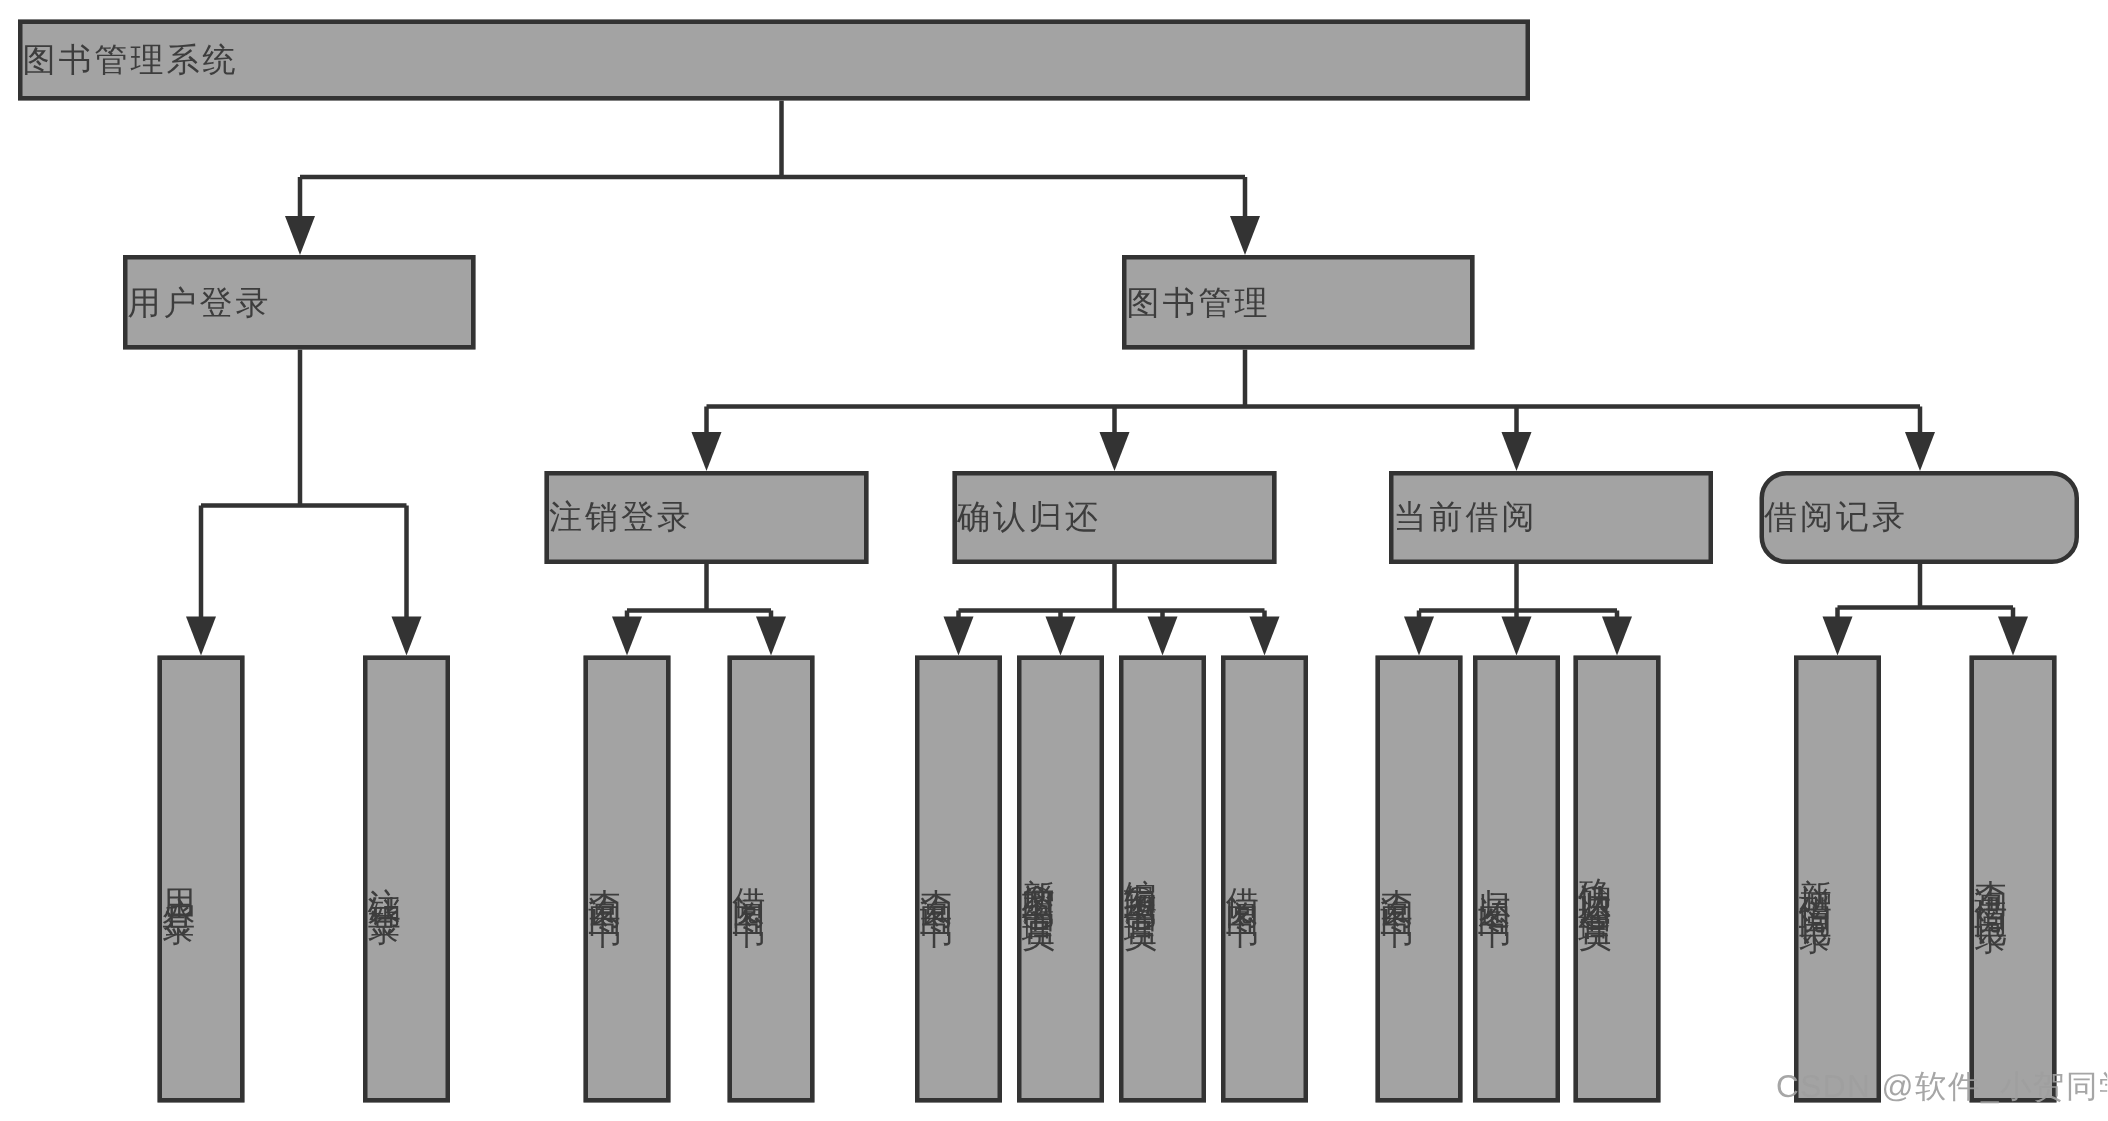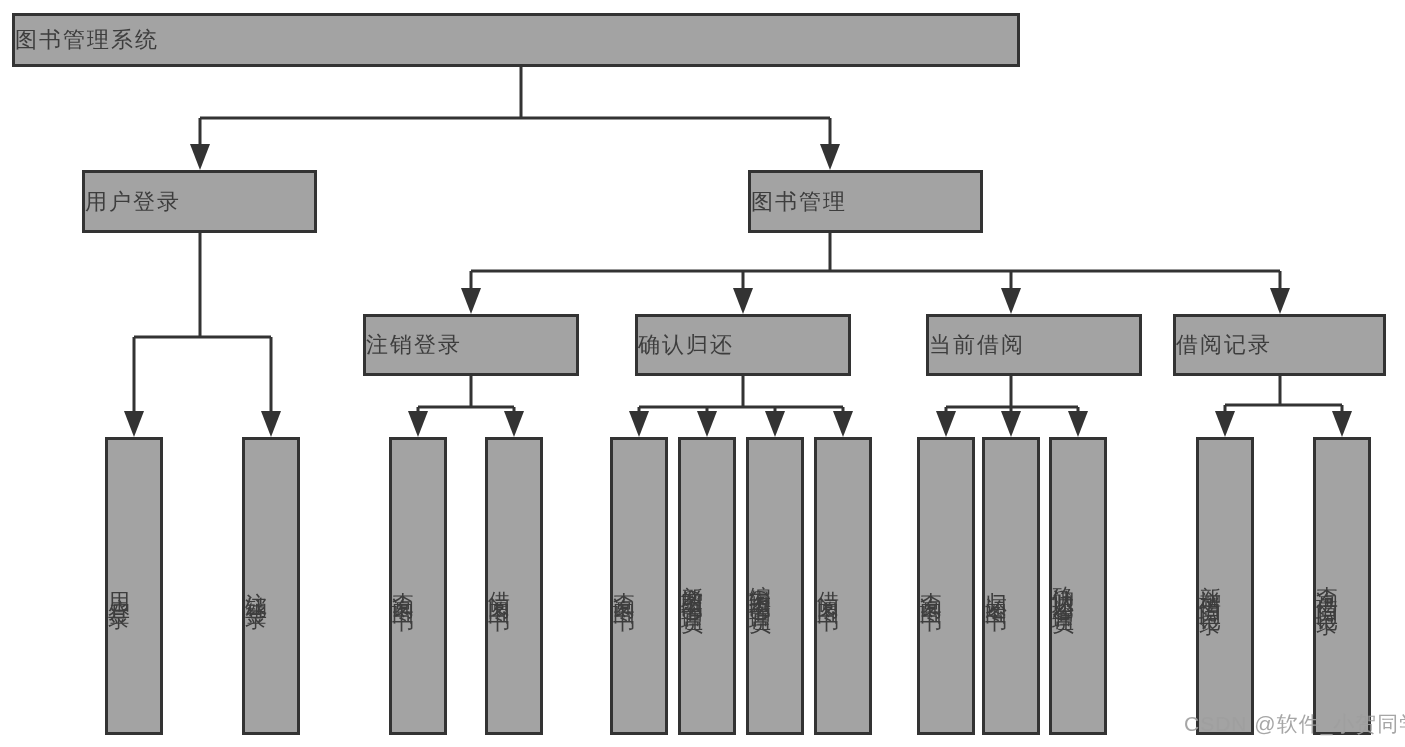--- a/index.html
+++ b/index.html
@@ -113,21 +113,21 @@
 
   <div class="node lvl3" style="left:363px;">
     <span>注销登录</span>
   </div>
   <div class="node lvl3" style="left:635px;">
     <span>确认归还</span>
   </div>
   <div class="node lvl3" style="left:926px;">
     <span>当前借阅</span>
   </div>
-  <div class="node lvl3" style="left:1173px; width:213px;">
+  <div class="node lvl3" style="left:1173px; width:213px;border-radius:18px;">
     <span>借阅记录</span>
   </div>
 
   <div class="node leaf" style="left:105px;">
     <span class="vtext">用户登录</span>
   </div>
   <div class="node leaf" style="left:242px;">
     <span class="vtext">注销登录</span>
   </div>
 

